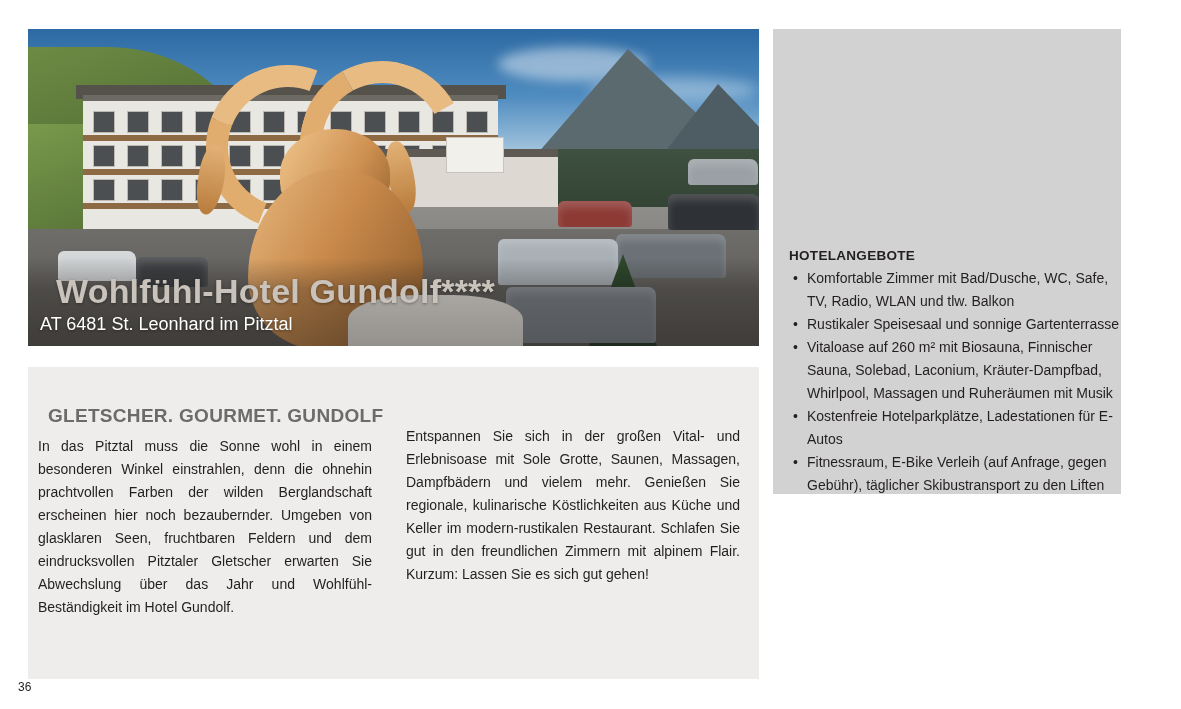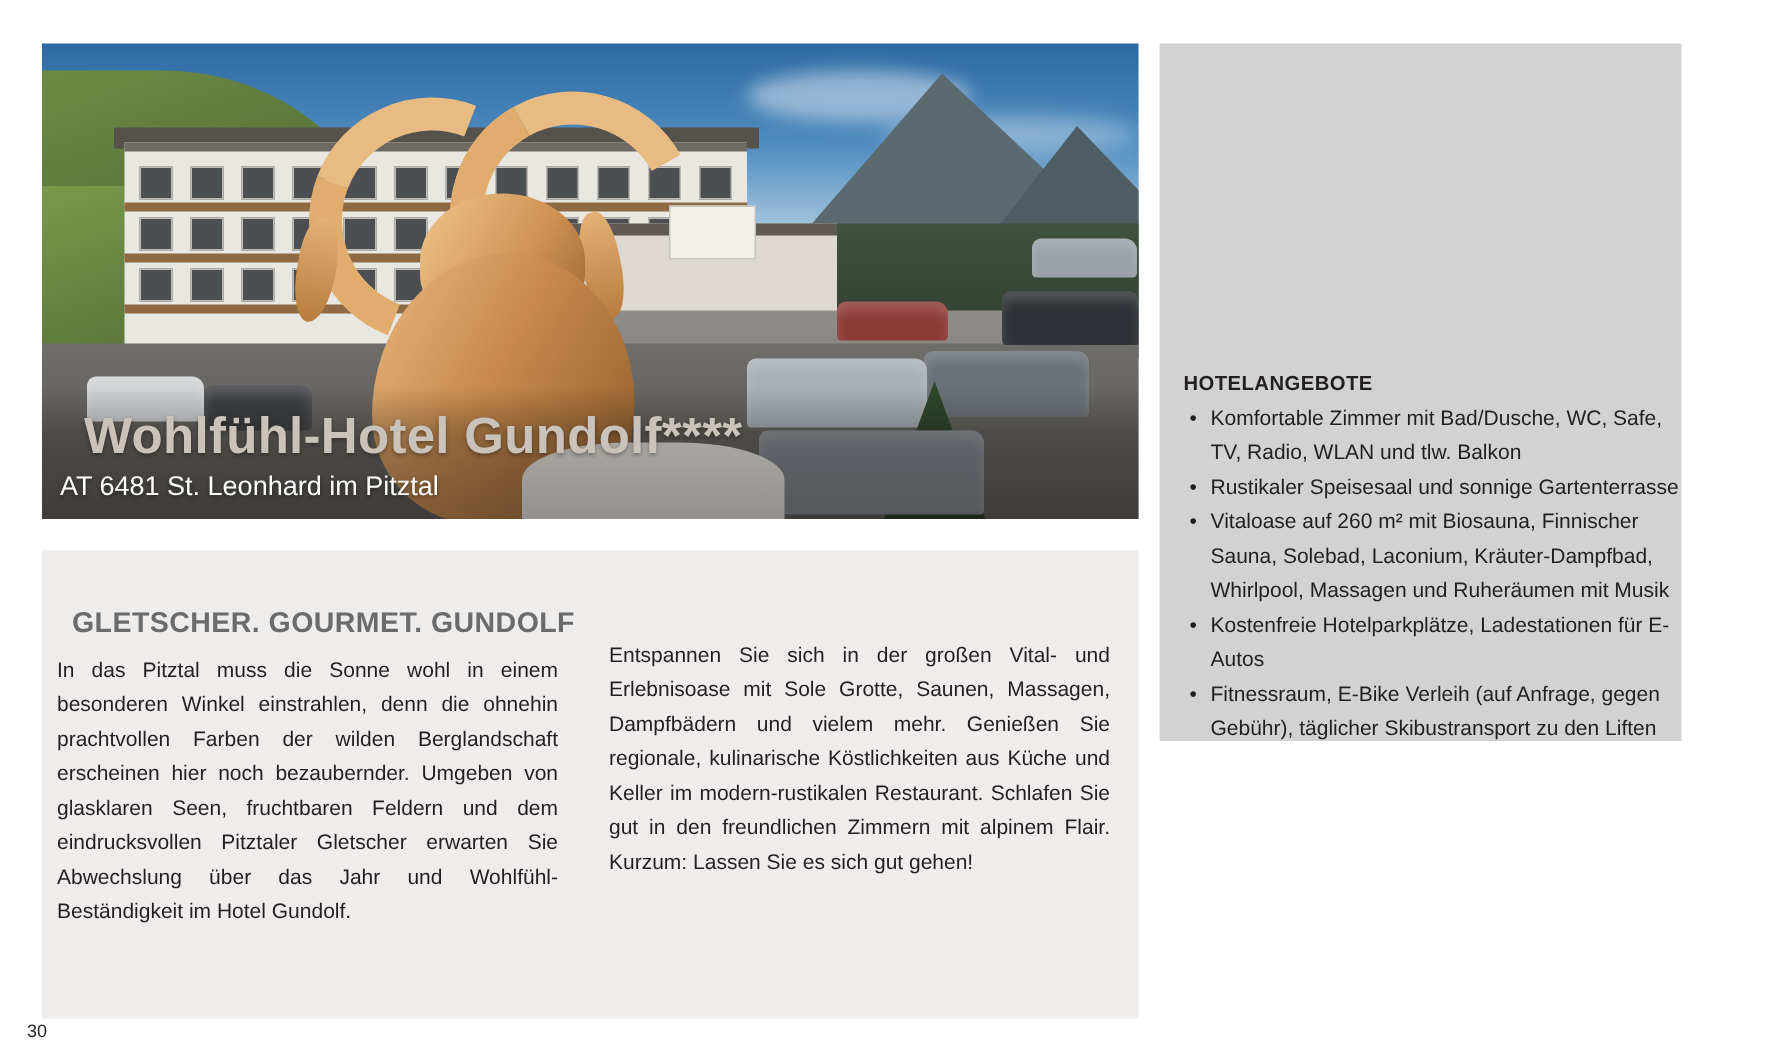--- a/index.html
+++ b/index.html
@@ -421,13 +421,13 @@
   <div class="offers-title">HOTELANGEBOTE</div>
   <ul class="offers-list">
     <li>Komfortable Zimmer mit Bad/Dusche, WC, Safe, TV, Radio, WLAN und tlw. Balkon</li>
     <li>Rustikaler Speisesaal und sonnige Gartenterrasse</li>
     <li>Vitaloase auf 260 m² mit Biosauna, Finnischer Sauna, Solebad, Laconium, Kräuter-Dampfbad, Whirlpool, Massagen und Ruheräumen mit Musik</li>
     <li>Kostenfreie Hotelparkplätze, Ladestationen für E-Autos</li>
     <li>Fitnessraum, E-Bike Verleih (auf Anfrage, gegen Gebühr), täglicher Skibustransport zu den Liften</li>
   </ul>
 </div>
 
-<div class="page-num">30</div>
+<div class="page-num">36</div>
 
 </body></html>

